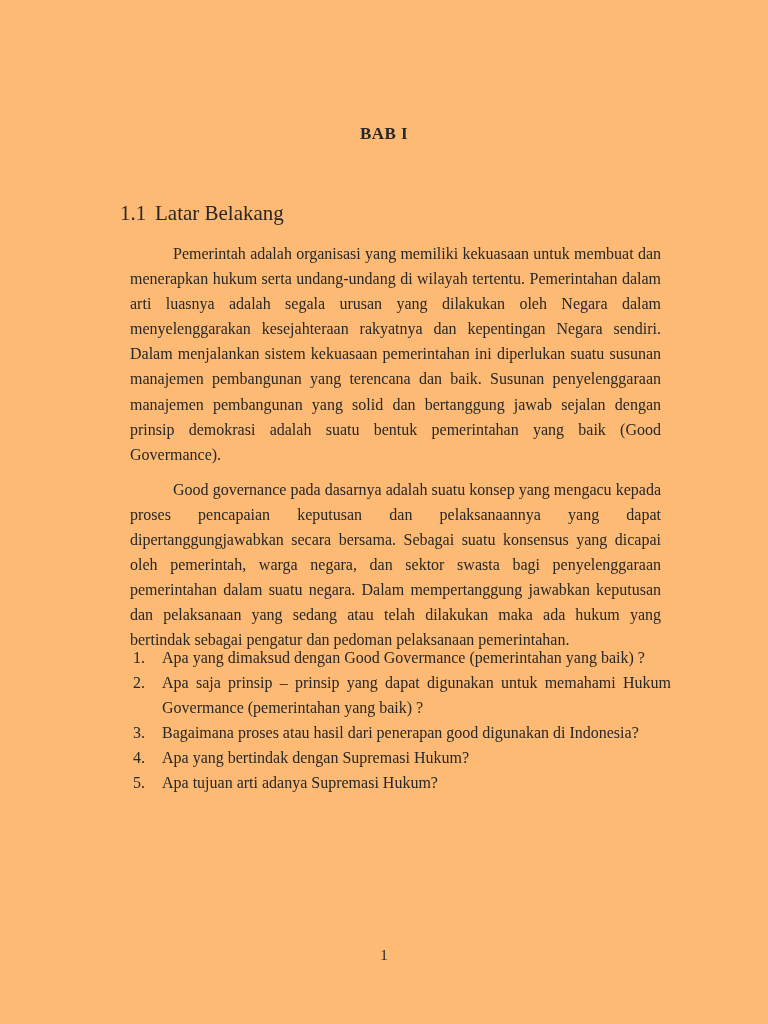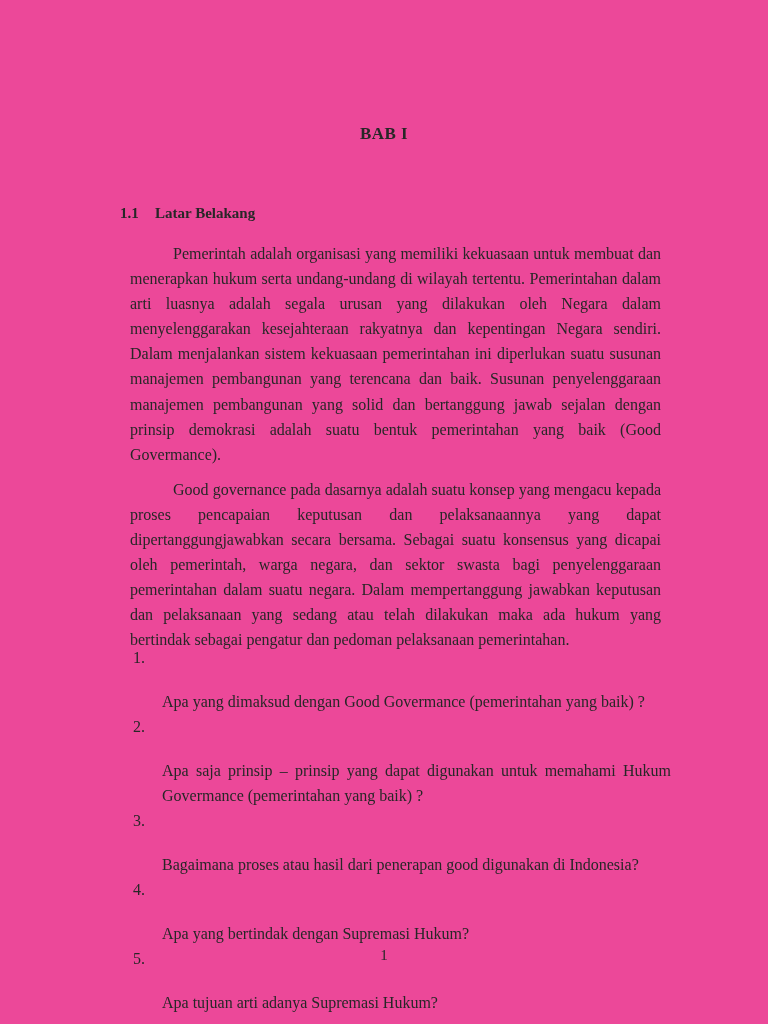--- a/index.html
+++ b/index.html
@@ -4,41 +4,41 @@
 <style>
   html, body {
     margin: 0;
     padding: 0;
     background: #ffffff;
   }
   .page {
     position: relative;
     width: 768px;
     height: 1024px;
-    background: #ec4899;
+    background: #fdba74;
     font-family: "Liberation Serif", "DejaVu Serif", serif;
     color: #272727;
     overflow: hidden;
   }
   .doc-title {
     position: absolute;
     top: 121px;
     left: 0;
     right: 0;
     text-align: center;
     font-weight: bold;
     font-size: 17px;
     line-height: 26px;
     letter-spacing: 0.4px;
   }
   .section-heading {
     position: absolute;
     left: 120px;
-    font-weight: bold;
-    font-size: 15px;
+    font-weight: normal;
+    font-size: 21px;
     line-height: 20px;
     white-space: nowrap;
   }
   .section-heading.h11 { top: 203px; }
   .section-heading.h12 { top: 619px; }
   .sec-num { display: inline-block; }
   .h11 .sec-num { width: 35px; }
   .h12 .sec-num { width: 48px; }
   .body-text {
     position: absolute;
@@ -66,21 +66,20 @@
   .list-item { display: flex; }
   .li-num {
     flex: 0 0 42px;
     box-sizing: border-box;
     padding-left: 13px;
   }
   .li-text {
     flex: 1;
     text-align: justify;
     text-justify: inter-word;
-    margin-top: 44px;
   }
   .page-number {
     position: absolute;
     top: 947px;
     left: 0;
     right: 0;
     text-align: center;
     font-size: 15px;
   }
 </style>

